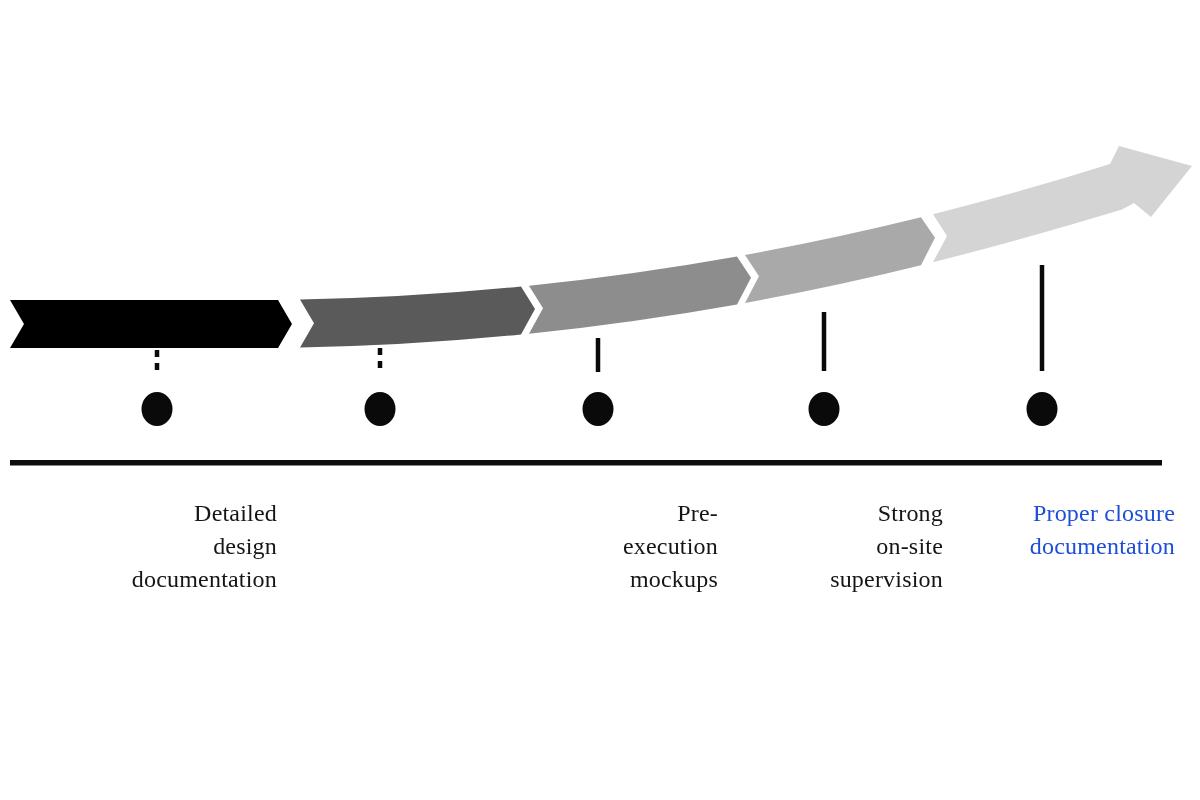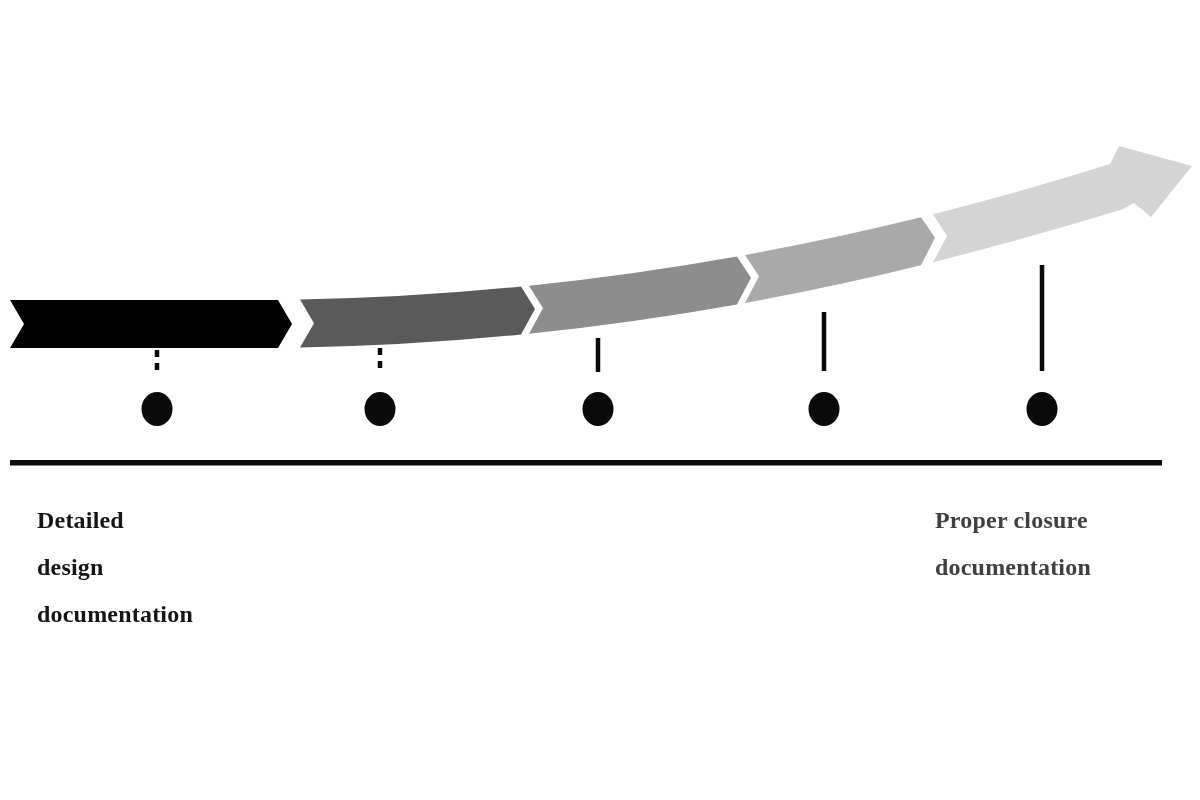--- a/index.html
+++ b/index.html
@@ -26,24 +26,24 @@
   .labels-row {
     position: absolute;
     left: 0;
     top: 497px;
     width: 1200px;
     height: 130px;
   }
   .stage-label {
     position: absolute;
     width: 240px;
-    text-align: left;
-    font-weight: bold;
+    text-align: right;
+    font-weight: normal;
     font-size: 24px;
-    line-height: 47px;
+    line-height: 33px;
     white-space: pre-line;
     letter-spacing: 0.2px;
   }
   .stage-label.l1 { left: 37px;  }
   .stage-label.l2 { left: 261px; }
   .stage-label.l3 { left: 478px; }
   .stage-label.l4 { left: 703px; }
   .stage-label.l5 { left: 935px; }
 </style>
 </head>
@@ -75,17 +75,23 @@
     <ellipse cx="824" cy="409" rx="15.5" ry="17" fill="#0a0a0a"></ellipse>
     <ellipse cx="1042" cy="409" rx="15.5" ry="17" fill="#0a0a0a"></ellipse>
 
     <rect x="10" y="460" width="1152" height="5.5" fill="#0d0d0d"></rect>
   </svg>
 
   <div class="labels-row">
     <div class="stage-label l1" style="color: rgb(21, 21, 21);">Detailed
 design
 documentation</div>
-    <div class="stage-label l5" style="color: #404040;">Proper closure
+    <div class="stage-label l3" style="color: rgb(21, 21, 21);">Pre-
+execution
+mockups</div>
+    <div class="stage-label l4" style="color: rgb(21, 21, 21);">Strong
+on-site
+supervision</div>
+    <div class="stage-label l5" style="color: #1d4ed8;">Proper closure
 documentation</div>
   </div>
 
 </div>
 
 </body></html>

